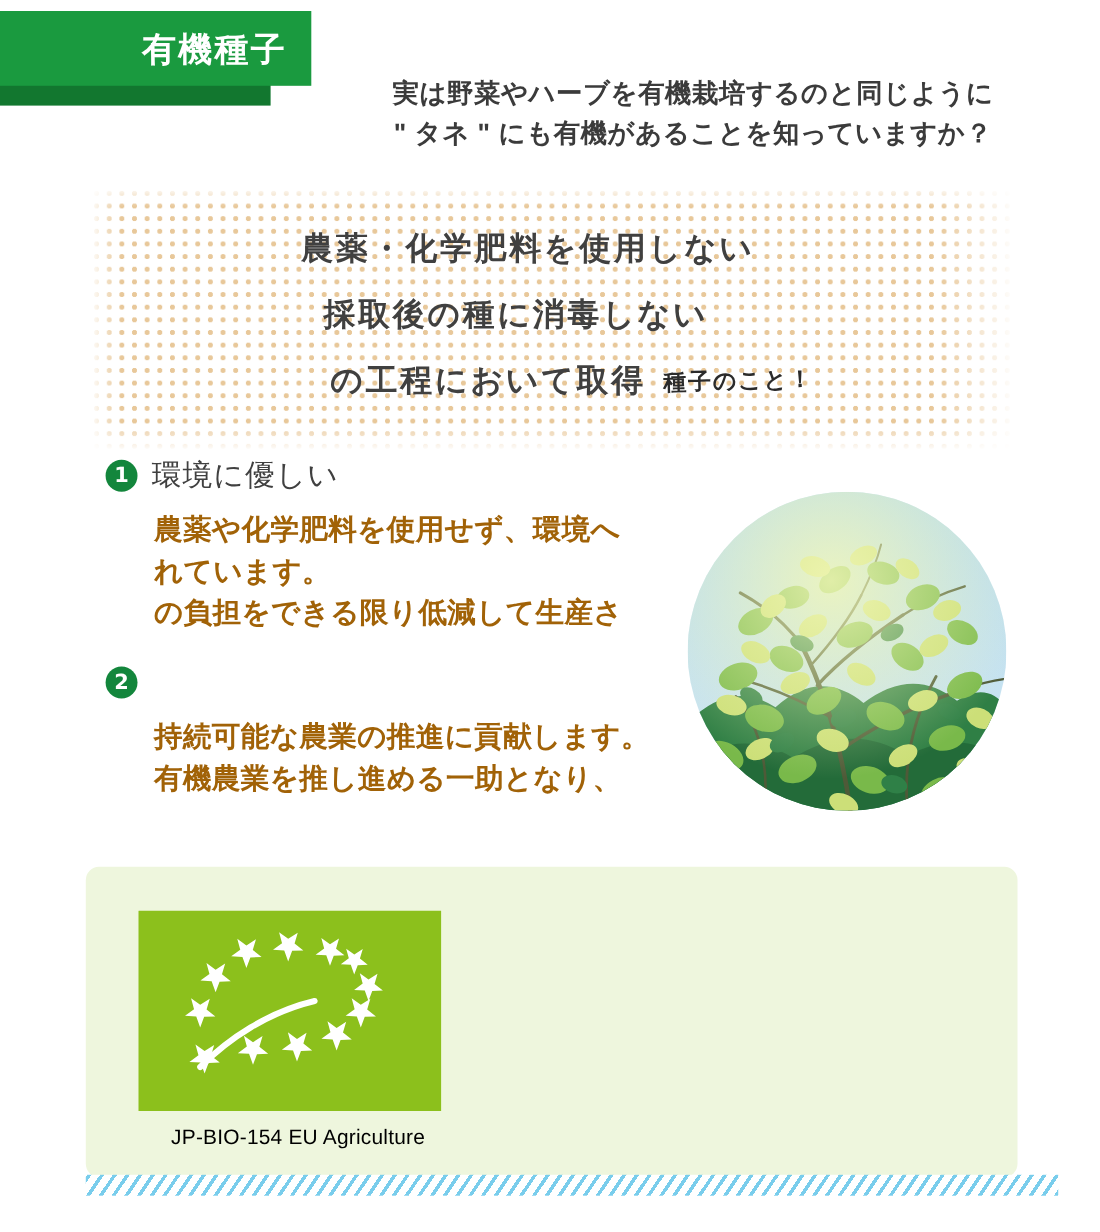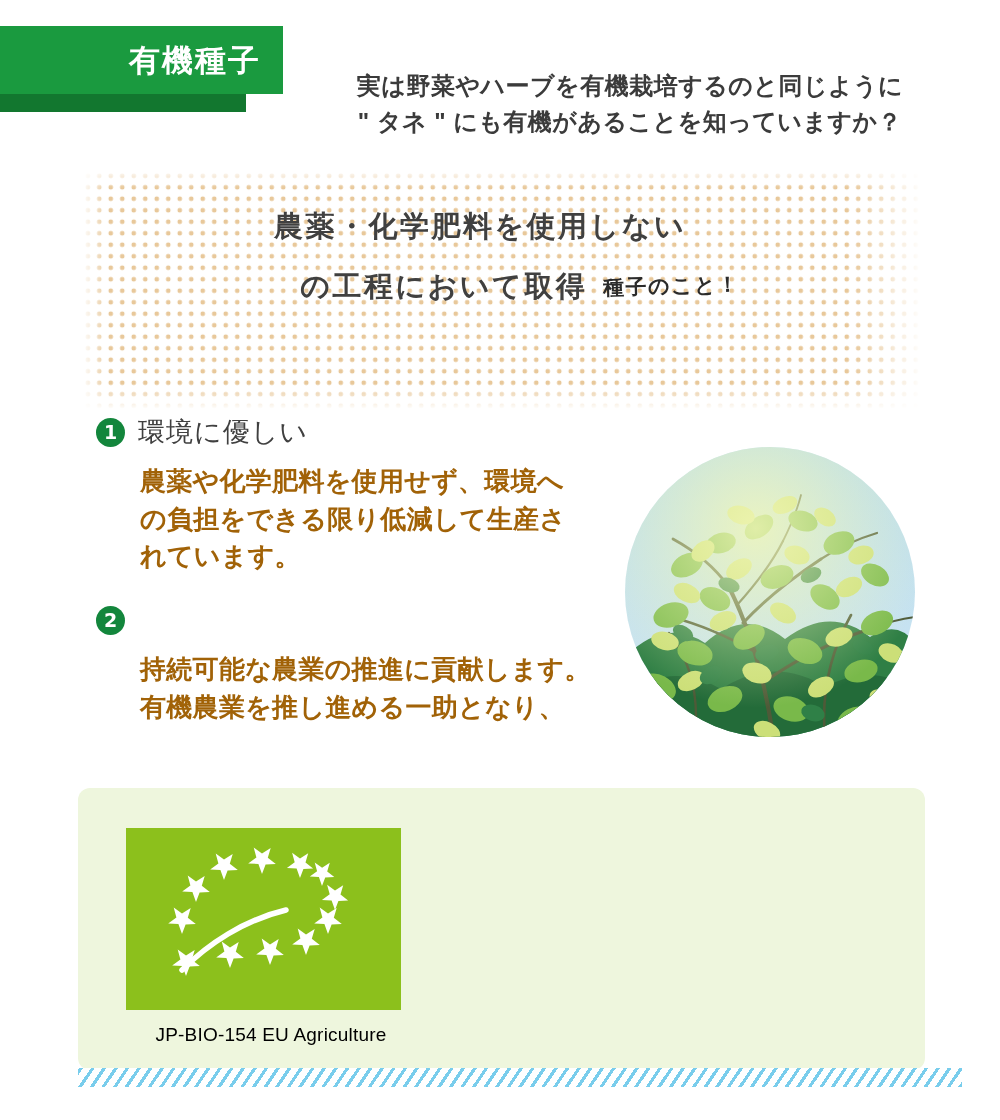--- a/index.html
+++ b/index.html
@@ -16,21 +16,21 @@
     position: relative;
     width: 1000px;
     height: 1120px;
     background: #ffffff;
   }
 
   
   .ribbon-wrap {
     position: absolute;
     left: 0;
-    top: 24px;
+    top: 8px;
     width: 300px;
     height: 92px;
   }
   .ribbon-shadow {
     position: absolute;
     left: 0;
     top: 46px;
     width: 246px;
     height: 42px;
     background: #12772f;
@@ -275,37 +275,38 @@
 
   <div class="intro">
     <span class="intro-line">実は野菜やハーブを有機栽培するのと同じように</span>
     <span class="intro-line">" タネ " にも有機があることを知っていますか？</span>
   </div>
 
   <div class="dots-panel"></div>
 
   <div class="statements">
     <div class="statement st-1">農薬・化学肥料を使用しない</div>
+    <div class="statement st-2">採取後の種に消毒しない</div>
     <div class="st-3-row">
       <span class="statement st-3">の工程において取得</span>
       <span class="st-tail">種子のこと！</span>
     </div>
   </div>
 
   <div class="features">
 
     <div class="feature feature-1">
       <div class="feature-head">
         <span class="num-badge">1</span>
         <span class="feature-title">環境に優しい</span>
       </div>
       <div class="feature-body">
         <span>農薬や化学肥料を使用せず、環境へ</span>
+        <span>れています。</span>
         <span>の負担をできる限り低減して生産さ</span>
-        <span>れています。</span>
       </div>
     </div>
 
     <div class="feature feature-2">
       <div class="feature-head">
         <span class="num-badge">2</span>
       </div>
       <div class="feature-body">
         <span>持続可能な農業の推進に貢献します。</span>
         <span>有機農業を推し進める一助となり、</span>

